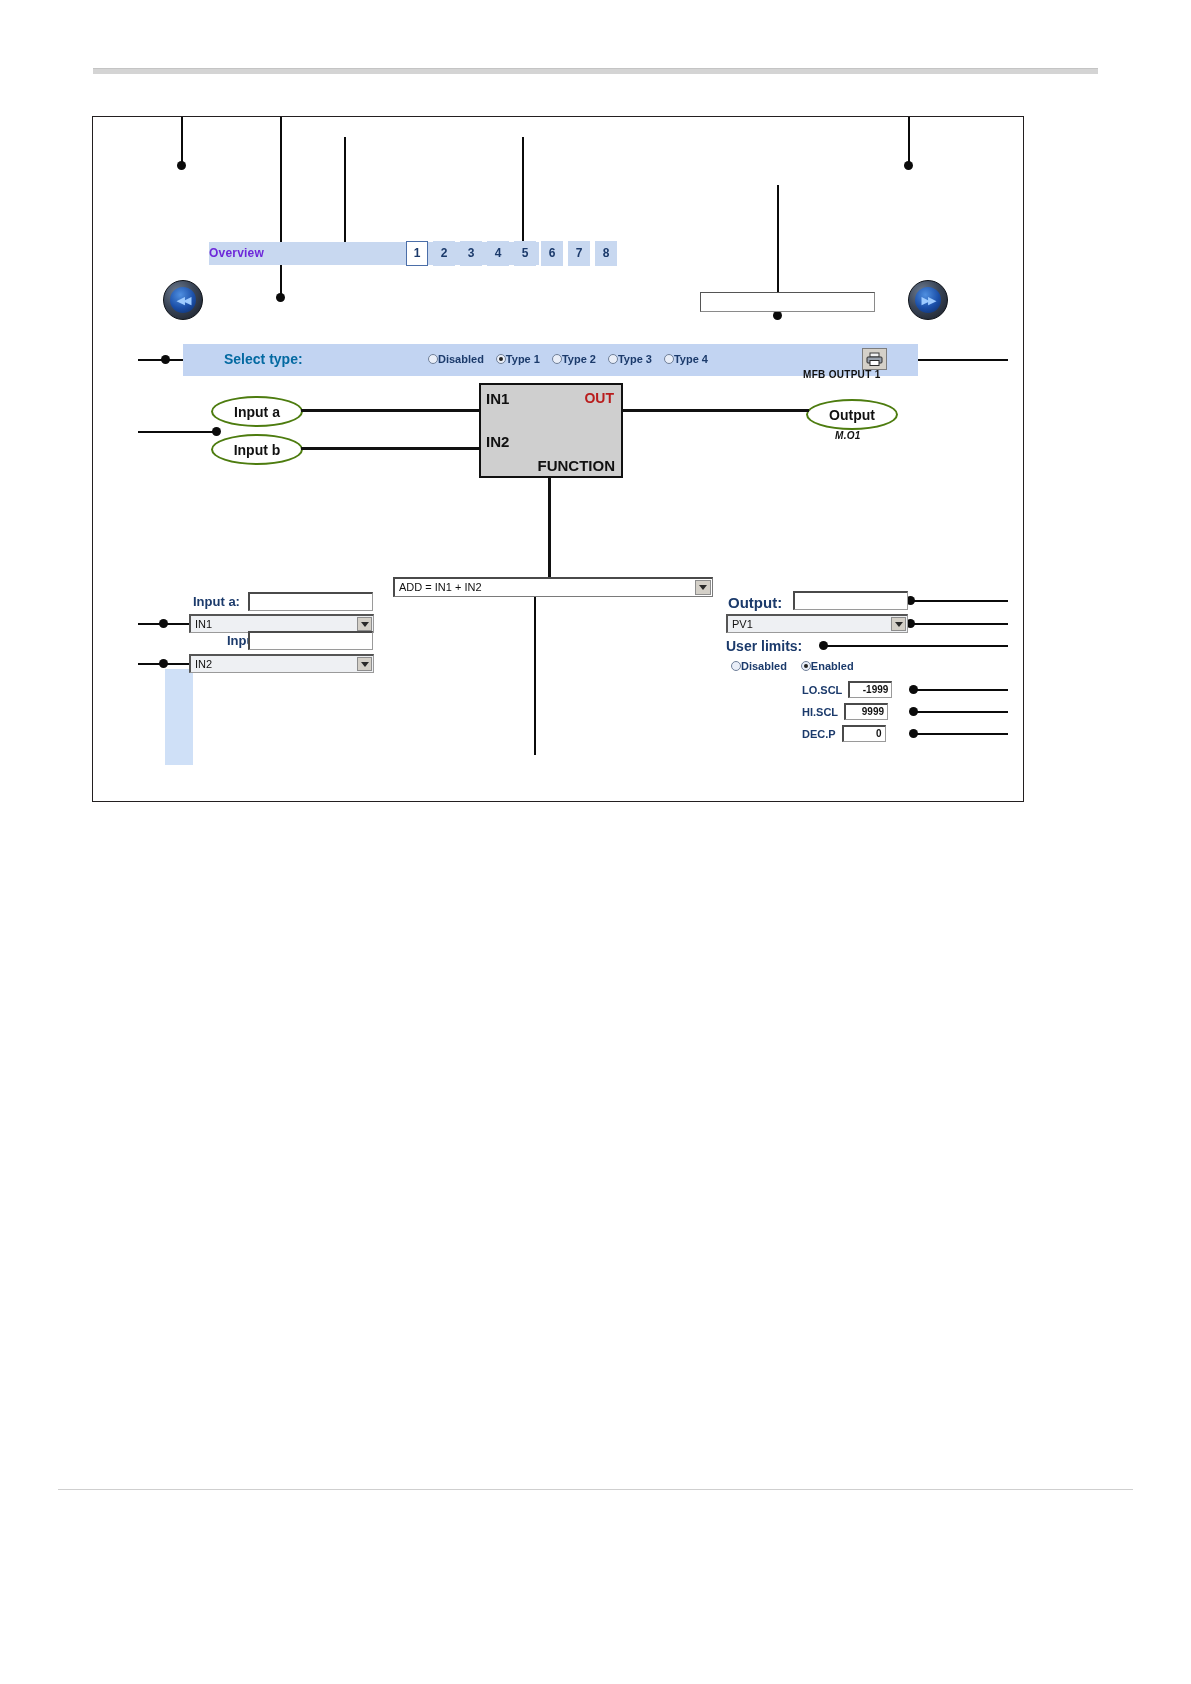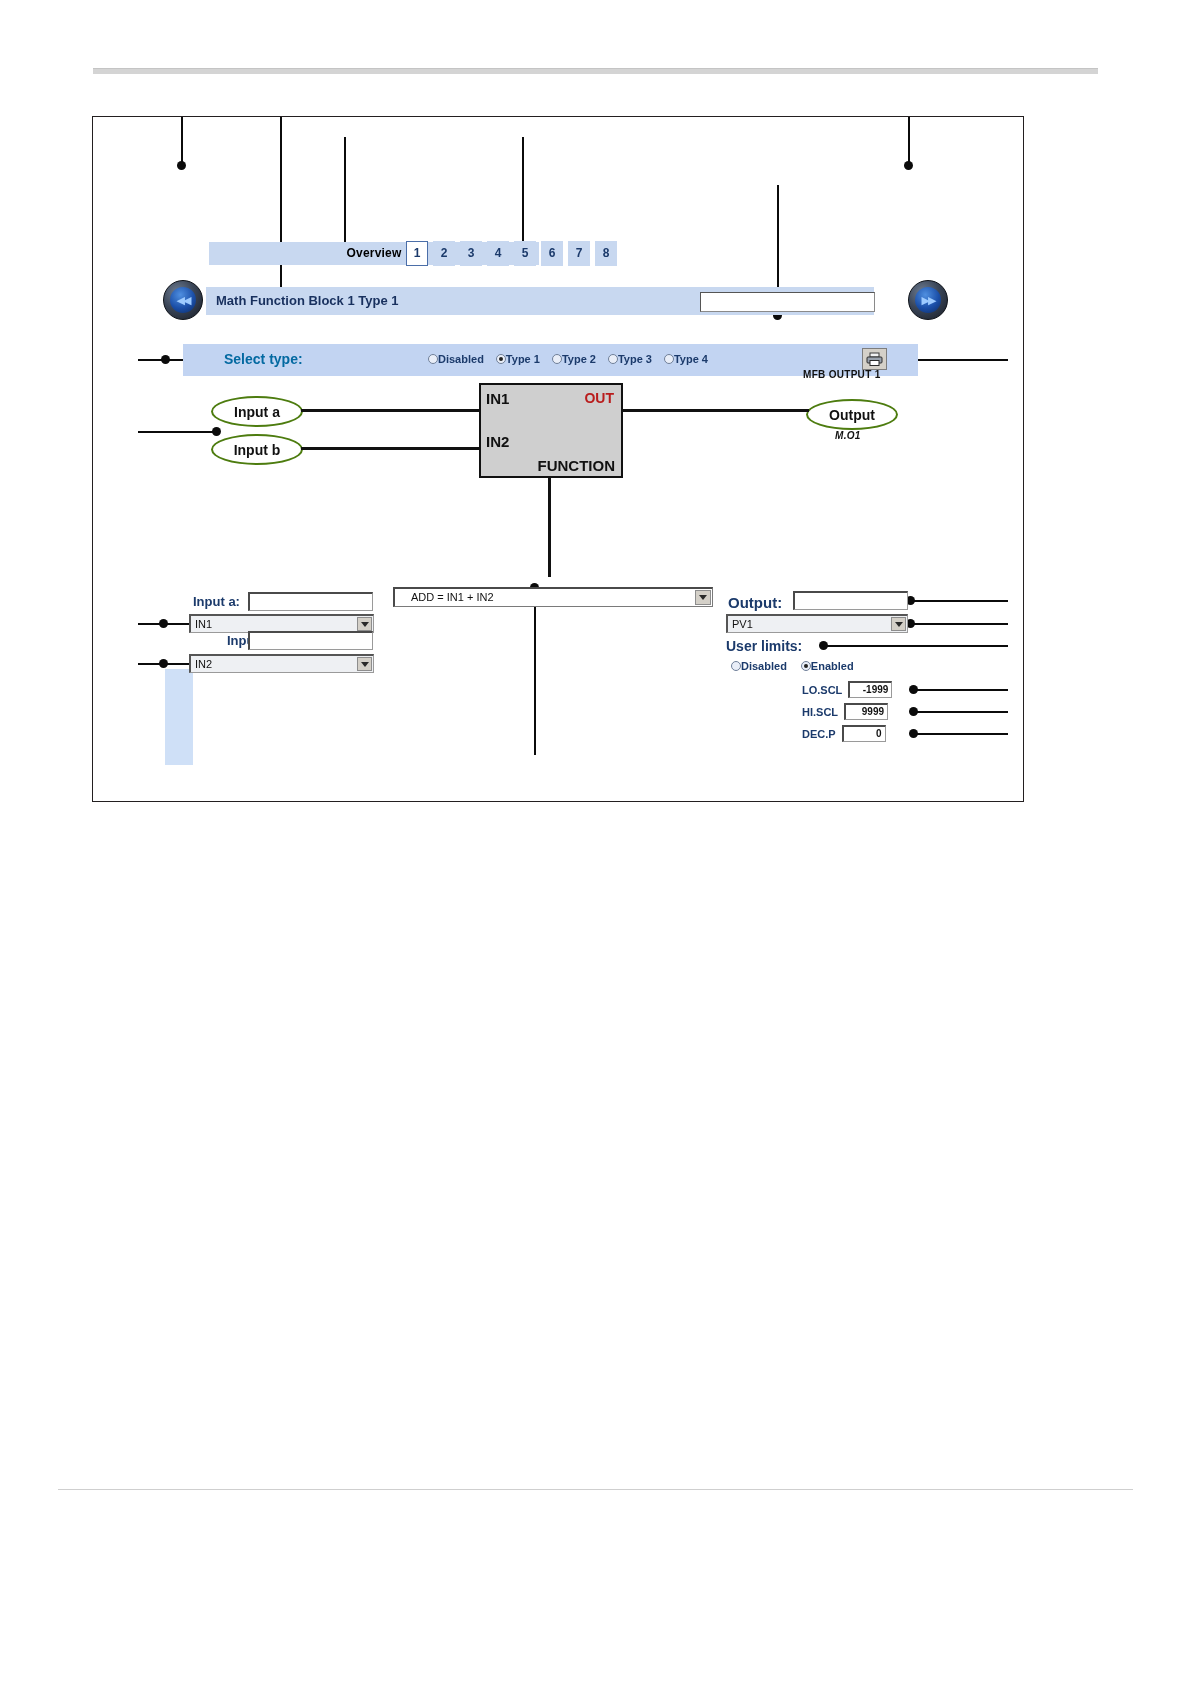--- a/index.html
+++ b/index.html
@@ -53,24 +53,23 @@
     left: 116px; top: 125px;
     width: 330px; height: 23px;
     background: #c8d8f0;
     border: none;
   }
   .overview-label {
     position: absolute;
     left: 0; top: 0;
     width: 330px; height: 23px;
     line-height: 23px;
-    text-align: center;
     font-size: 12px;
     font-weight: bold;
-    color: #000000;
+    color: #6d28d9;
     letter-spacing: .2px;
   }
   .page-nums {
     position: absolute;
     left: 313px; top: 124px;
     display: flex;
     gap: 5px;
   }
   .page-num {
     width: 22px; height: 25px;
@@ -244,29 +243,29 @@
 
   .wire { position: absolute; background: #111; }
   .w-a   { left: 208px; top: 292px; width: 180px; height: 3px; }
   .w-b   { left: 208px; top: 330px; width: 180px; height: 3px; }
   .w-out { left: 528px; top: 292px; width: 188px; height: 3px; }
   .w-fn-down { left: 455px; top: 360px; width: 3px; height: 100px; }
 
   
   .fn-select {
     position: absolute;
-    left: 300px; top: 470px;
+    left: 300px; top: 460px;
     width: 320px; height: 20px;
     background: #ffffff;
     border: 1px solid #7a7a7a;
     border-top: 2px solid #4a4a4a;
     border-left: 2px solid #4a4a4a;
     font-size: 11px;
     color: #111;
-    padding-left: 16px;
+    padding-left: 4px;
     line-height: 17px;
     display: flex;
     align-items: center;
   }
   .fn-select .arrow {
     position: absolute;
     right: 1px; top: 1px;
     width: 16px; height: 15px;
     background: #d4d0c8;
     border: 1px solid #8d8d8d;
@@ -447,23 +446,20 @@
         <div class="page-num active">1</div>
         <div class="page-num">2</div>
         <div class="page-num">3</div>
         <div class="page-num">4</div>
         <div class="page-num">5</div>
         <div class="page-num">6</div>
         <div class="page-num">7</div>
         <div class="page-num">8</div>
       </div>
 
-      <div class="title-bar">
-        <div class="title-text">Math Function Block 1 Type 1</div>
-      </div>
       <div class="title-input"></div>
 
       <div class="nav-btn nav-prev">
         <div class="inner">◀◀</div>
       </div>
       <div class="nav-btn nav-next">
         <div class="inner">▶▶</div>
       </div>
 
       <div class="select-bar">

